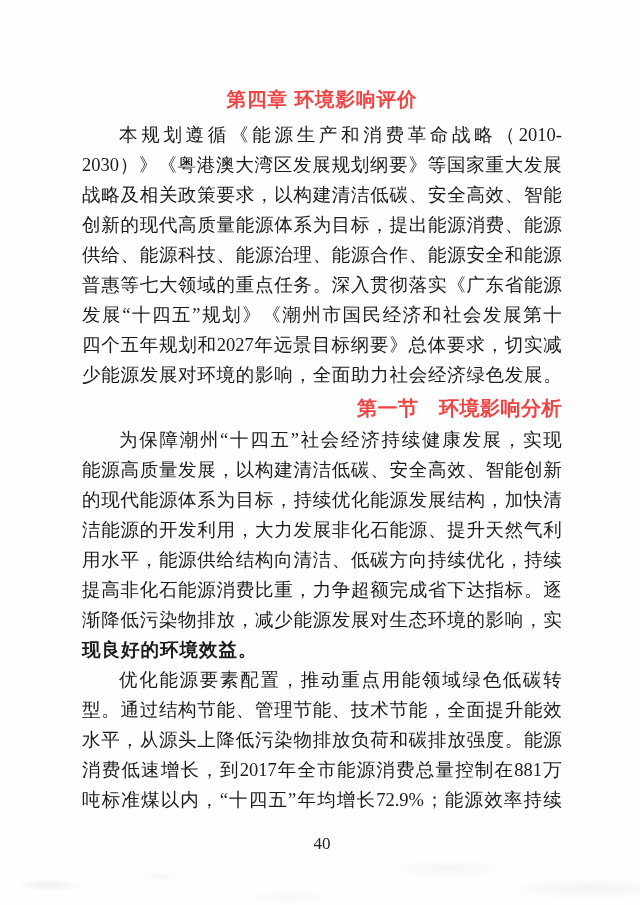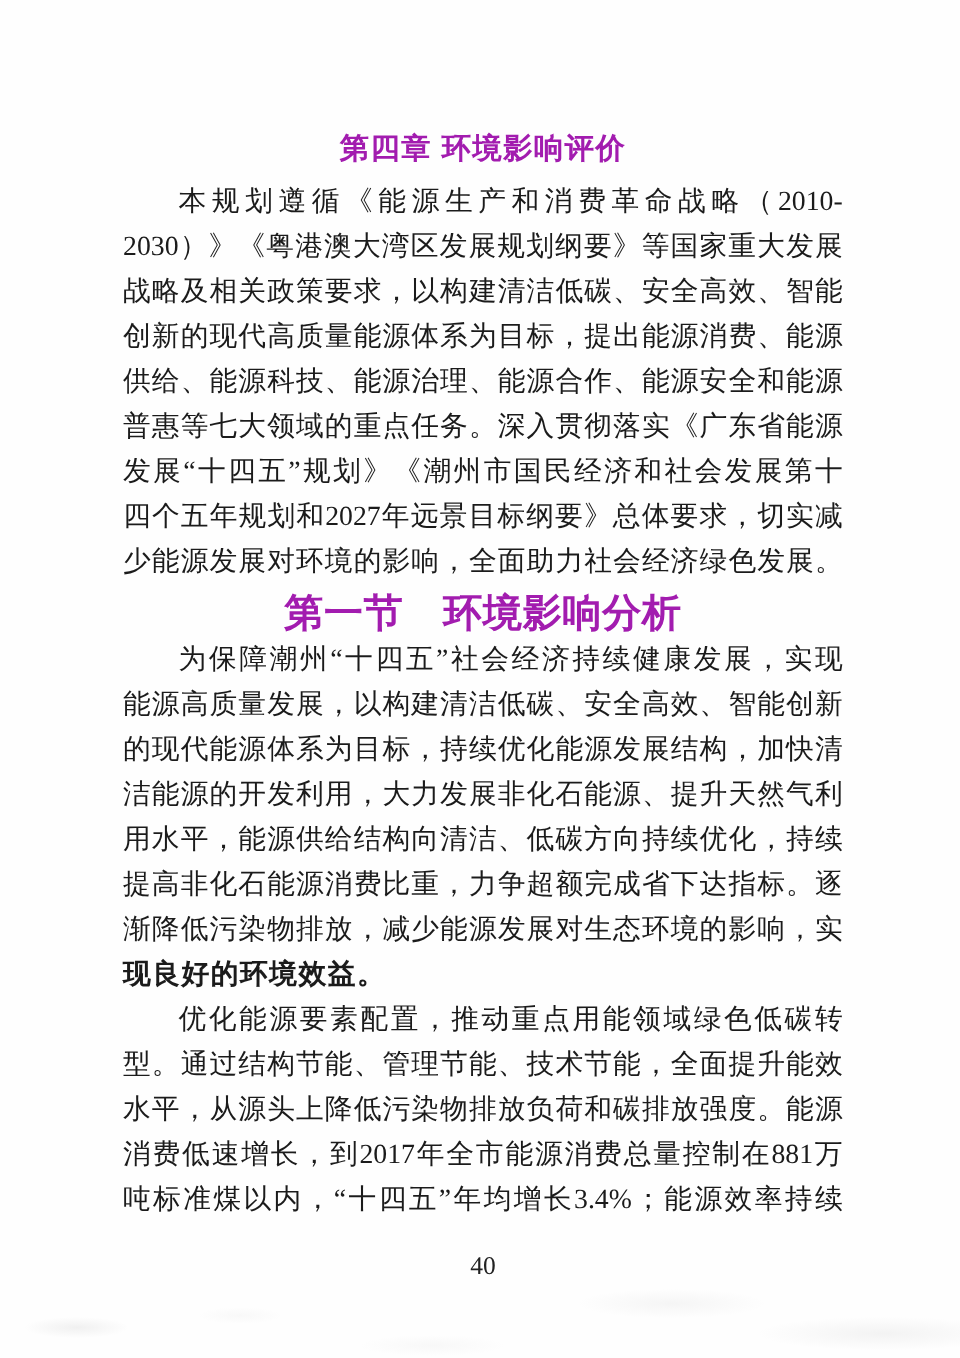--- a/index.html
+++ b/index.html
@@ -19,24 +19,24 @@
   .doc {
     position: absolute;
     top: 82px; left: 82px;
     width: 480px;
   }
   .heading {
     margin: 0;
     text-align: center;
     font-family: "Liberation Sans", "DejaVu Sans", sans-serif;
     font-weight: 700;
-    color: #a21caf;
+    color: #ef4444;
   }
   .chapter { font-size: 19.5px; height: 38px; line-height: 34px; letter-spacing: 1px; }
-  .section { font-size: 26px; height: 35px; line-height: 36px; letter-spacing: 0.5px; }
+  .section { font-size: 20px; height: 35px; line-height: 36px; letter-spacing: 0.5px; text-align: right; }
   .para { margin: 0; }
   .line {
     height: 30px; line-height: 30px;
     font-size: 18.5px;
     color: #1b1b1b;
     white-space: nowrap;
   }
   .just { display: flex; justify-content: space-between; align-items: baseline; }
   .indent { padding-left: 37px; }
   .plain { letter-spacing: 1px; font-weight: bold; }
@@ -611,21 +611,21 @@
           <span>，</span>
           <span>“</span>
           <span>十</span>
           <span>四</span>
           <span>五</span>
           <span>”</span>
           <span>年</span>
           <span>均</span>
           <span>增</span>
           <span>长</span>
-          <span>3.4%</span>
+          <span>72.9%</span>
           <span>；</span>
           <span>能</span>
           <span>源</span>
           <span>效</span>
           <span>率</span>
           <span>持</span>
           <span>续</span>
         </div>
       </section>
 

